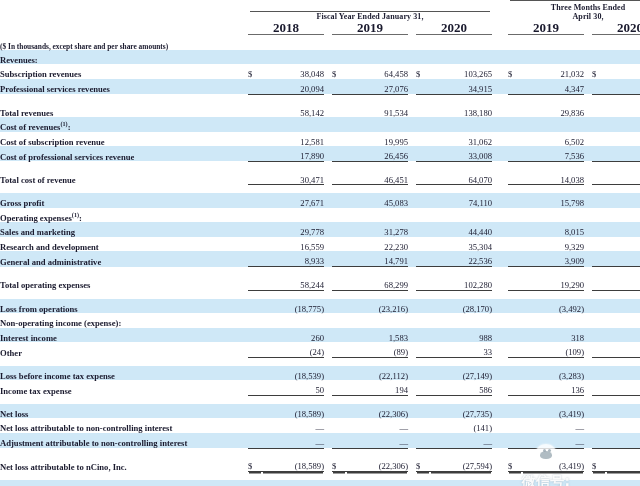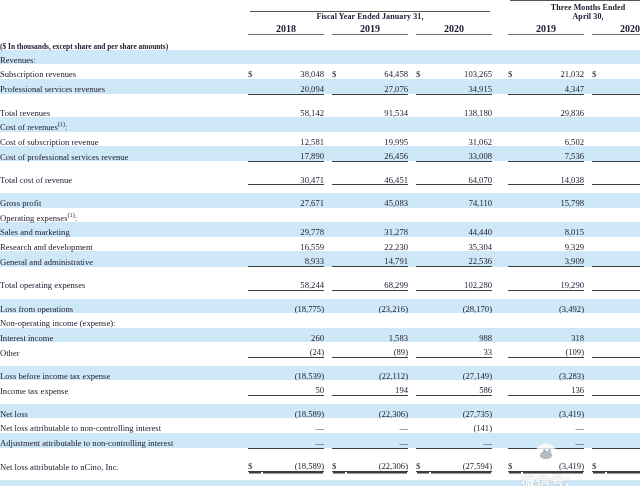--- a/index.html
+++ b/index.html
@@ -32,33 +32,33 @@
   .hdr-row td{height:13px;}
   .hdr-group{
     text-align:center;font-weight:bold;font-size:8px;
     letter-spacing:.1px;
   }
   .hdr-group .rule{
     border-bottom:1px solid #555;
     display:block;height:0;margin:0 2px 1.5px 2px;
   }
   .hdr-year{
-    text-align:center;font-weight:bold;font-size:10px;
+    text-align:center;font-weight:bold;font-size:13px;
     padding-bottom:1px;
   }
   .hdr-underline{border-bottom:1px solid #6b6b6b;}
   .hdr-two{line-height:1.18;}
 
   
   tr.r td{height:14.55px;}
   tr.r.spacer td{height:8px;}
 
   .stripe{background:#cfe8f7;}
 
-  .lbl{padding-left:4px;}
+  .lbl{padding-left:4px;font-weight:bold;}
   .ind1{padding-left:22px;margin-left:35px;}
   .ind2{padding-left:40px;}
   .num{text-align:right;padding-right:3px;}
   .sym{text-align:left;padding-left:3px;}
 
   .ul-single{border-bottom:1px solid #3d3d3d;}
   .ul-double{
     border-bottom:1px solid #3d3d3d;
     box-shadow:0 2.5px 0 -1px #3d3d3d;
   }

